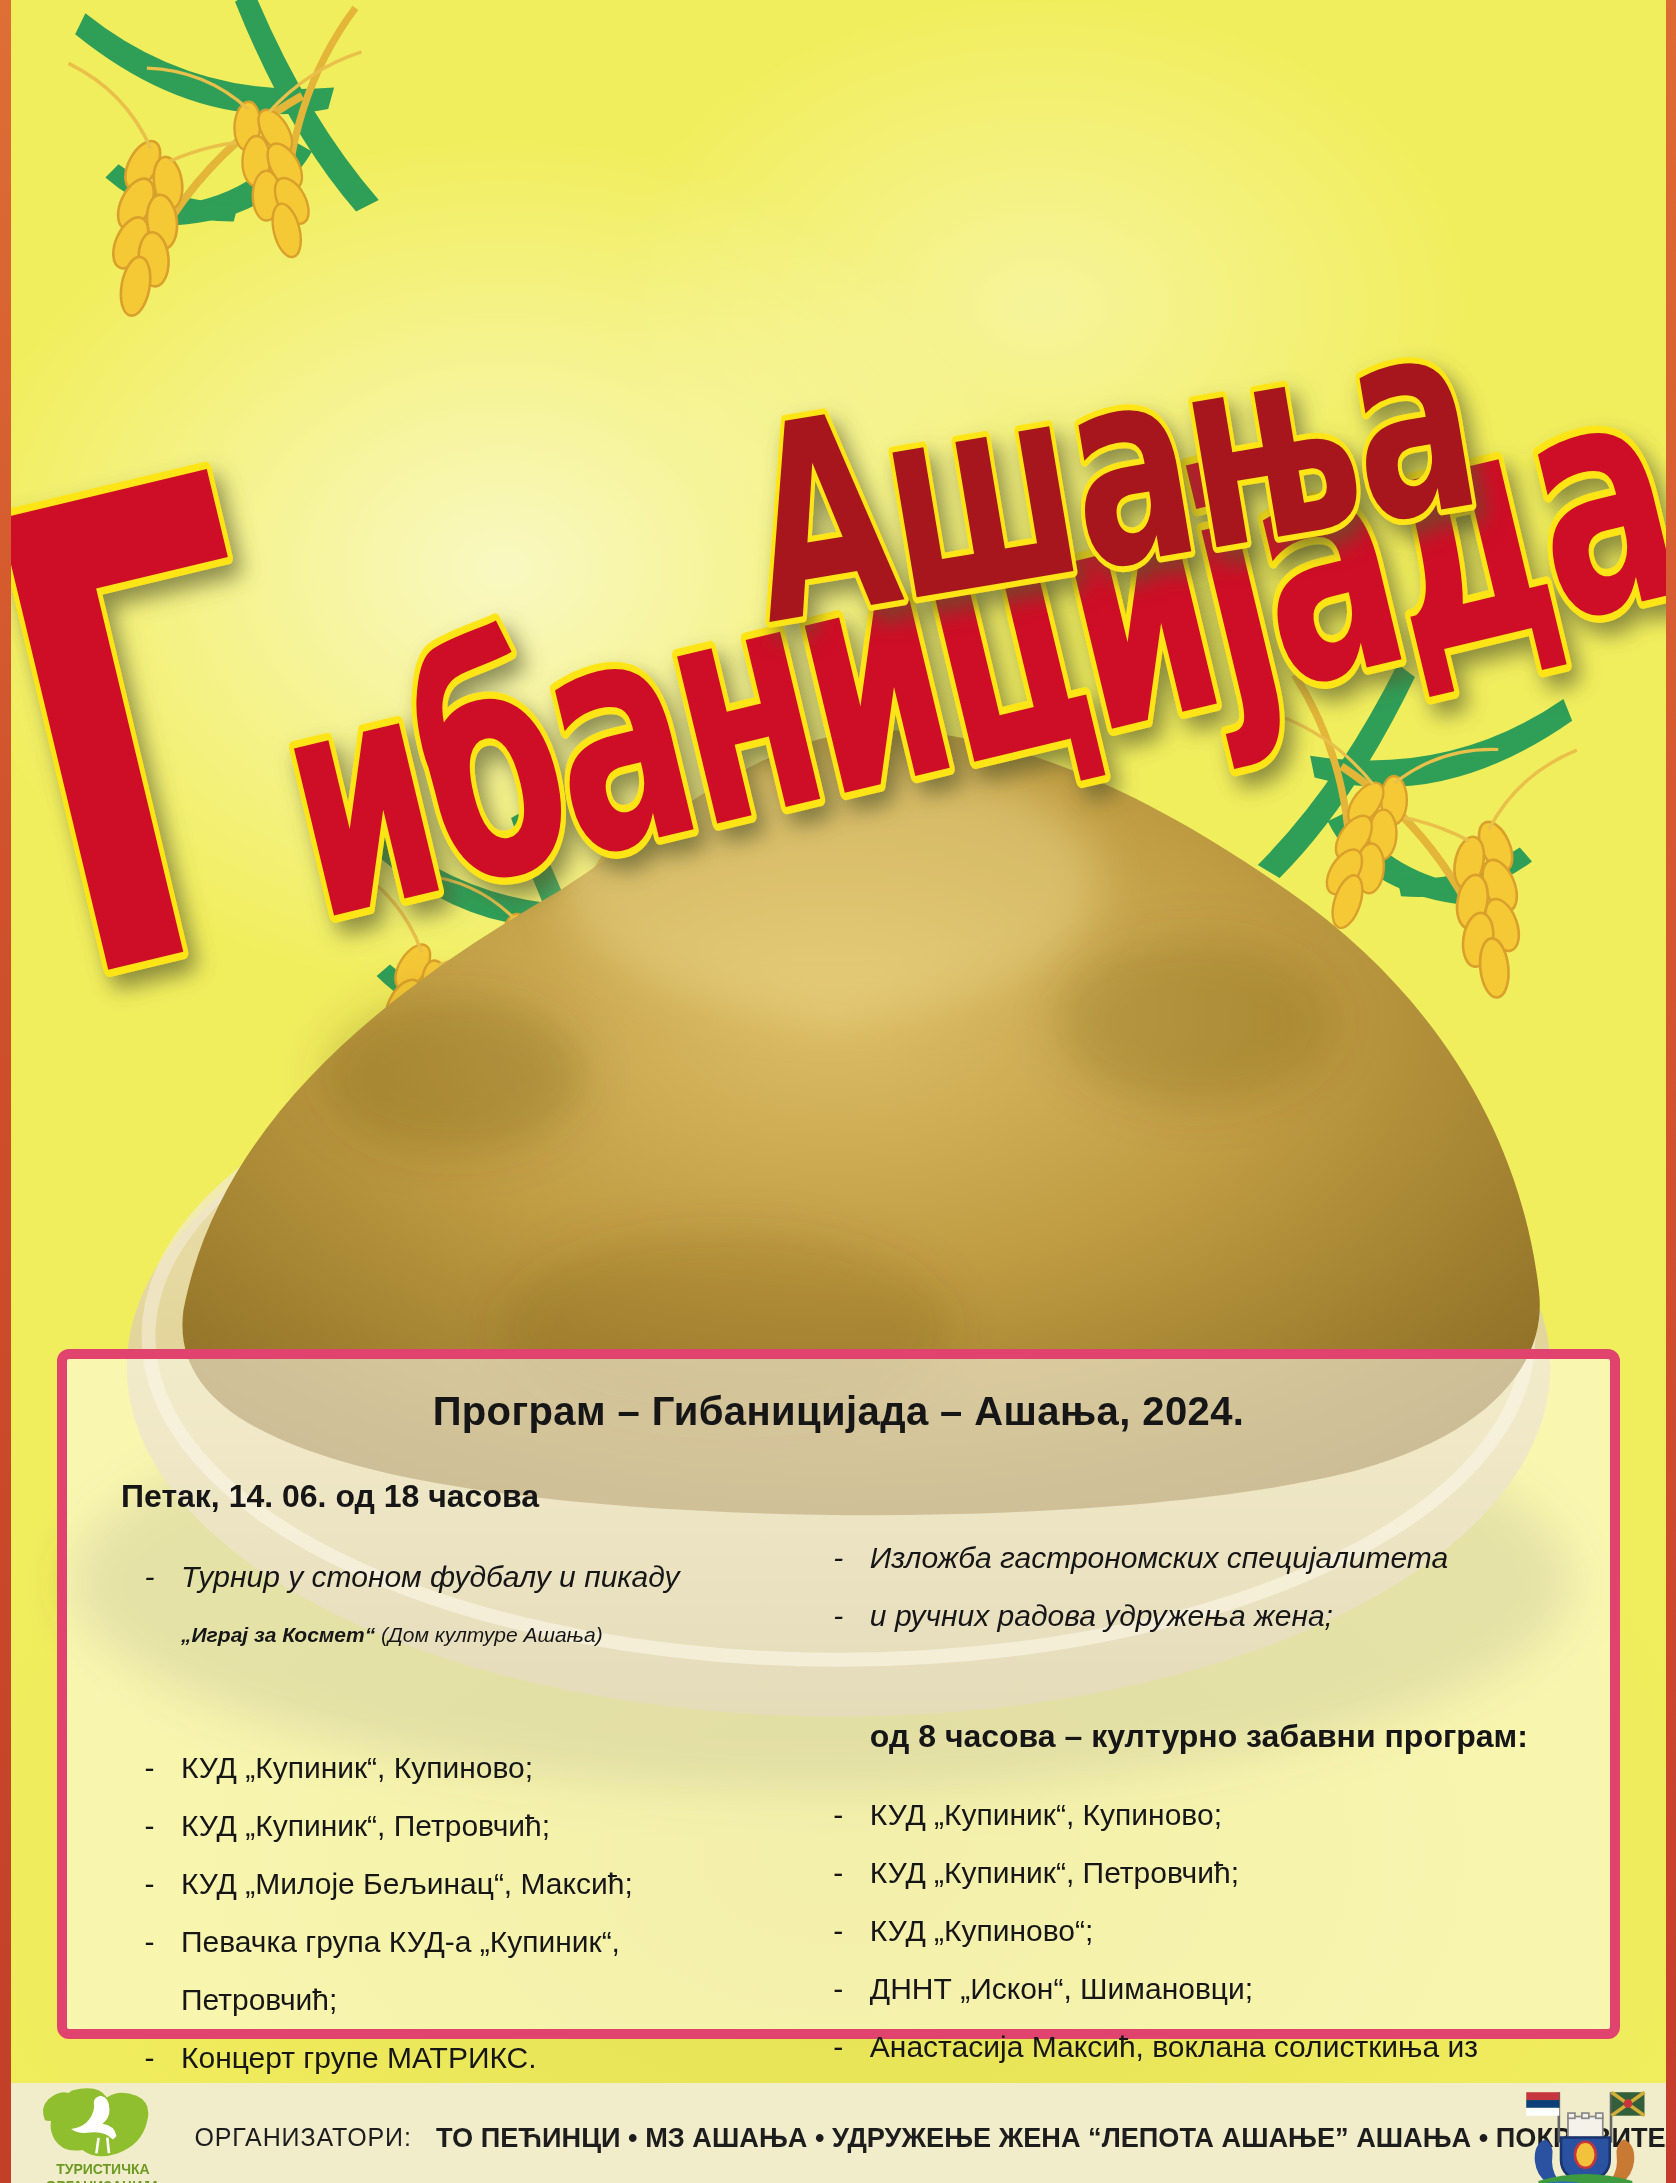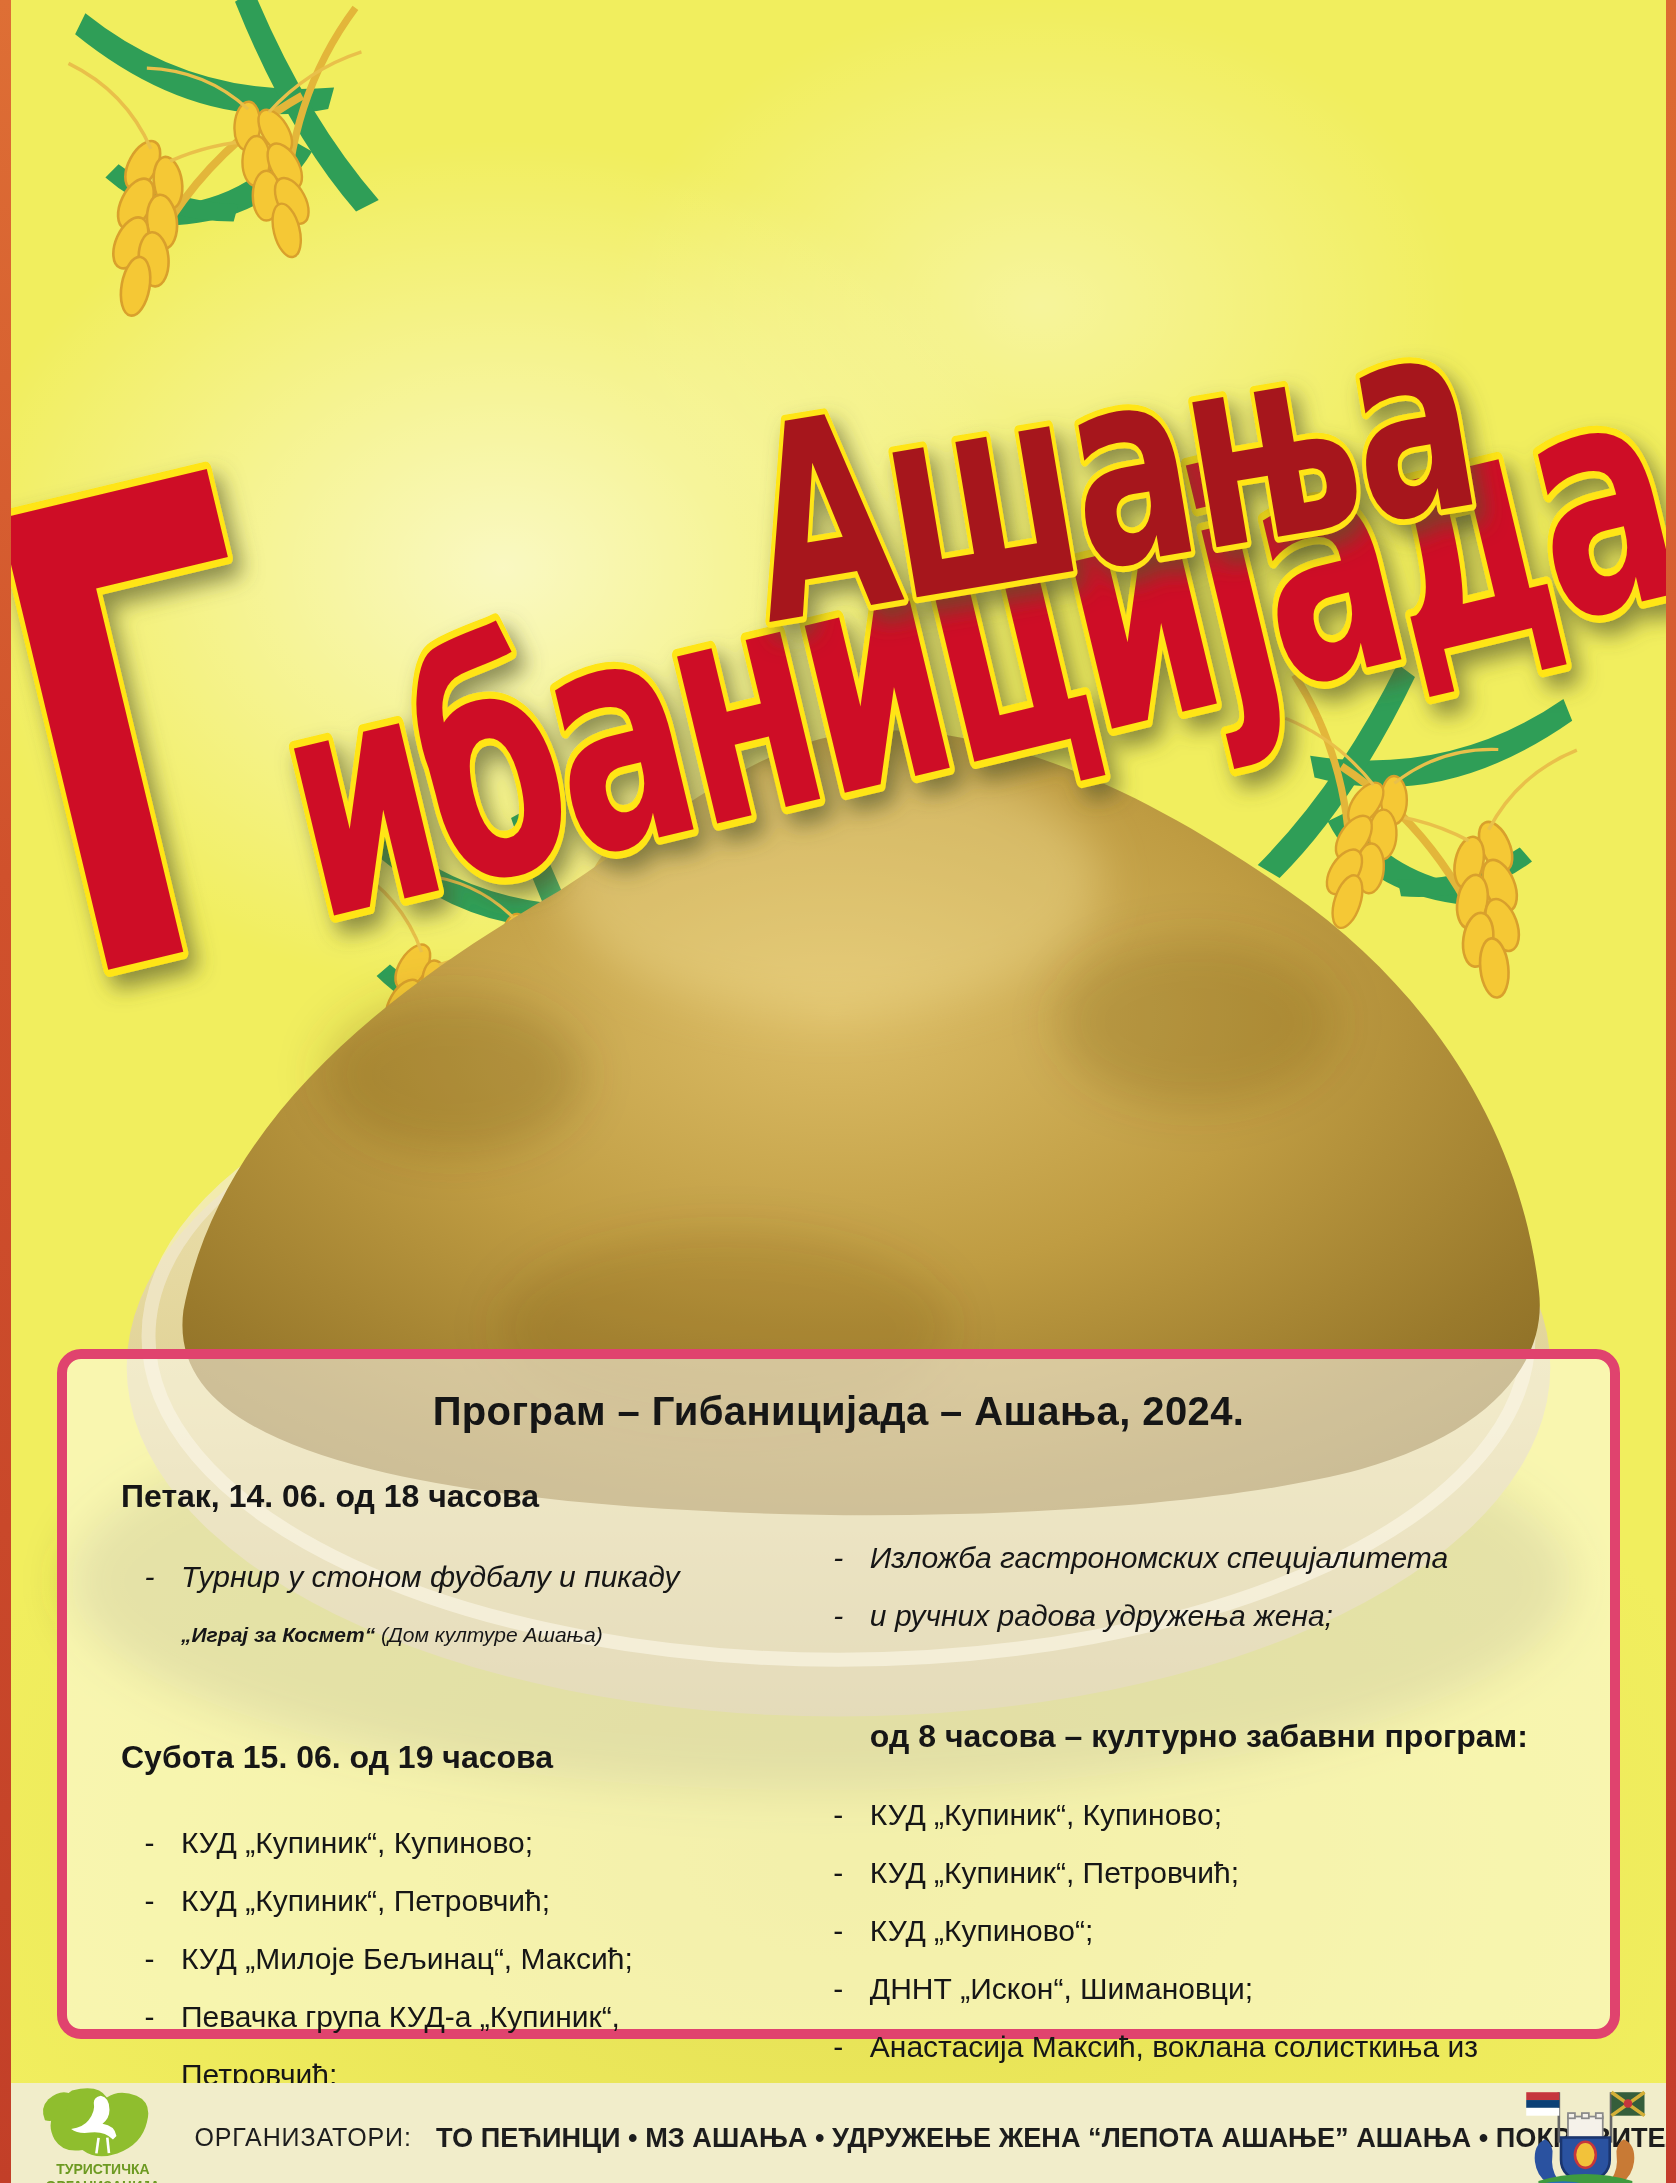--- a/index.html
+++ b/index.html
@@ -17,21 +17,21 @@
   .edge{position:absolute;top:0;bottom:0;width:11.4px;z-index:40;}
   .edge.left{left:0;background:linear-gradient(#de6f35,#d0512c 40%,#c23f28);}
   .edge.right{right:0;background:linear-gradient(#dd6a33,#c43b2c);}
   .art{position:absolute;left:0;top:0;z-index:1;}
 
   
   .program-box{
     position:absolute;left:57px;top:1349px;width:1563px;height:690px;
     box-sizing:border-box;
     border:10.5px solid #e0436e;
-    border-radius:24px;
+    border-radius:12px;
     background:rgba(255,253,242,.55);
     z-index:10;
     color:#161616;
   }
   .program-title{
     text-align:center;margin-top:30px;
     font-size:40px;font-weight:700;letter-spacing:0.4px;
   }
   .columns{display:flex;padding:0 51px;margin-top:44px;}
   .col{box-sizing:border-box;}
@@ -164,21 +164,20 @@
           <div class="item italic">
             <span class="dash">-</span>
             <span class="txt">Турнир у стоном фудбалу и пикаду</span>
           </div>
           <div class="cont-line">
             <span class="lead">„Играј за Космет“</span><span> (Дом културе  Ашања)</span>
           </div>
         </div>
 
         <div class="sec" style="margin-top:75px;">
-          <div class="sec-heading">Субота 15. 06. од 19 часова</div>
           <div class="item" style="margin-top:38px;">
             <span class="dash">-</span>
             <span class="txt">КУД „Купиник“, Купиново;</span>
           </div>
           <div class="item">
             <span class="dash">-</span>
             <span class="txt">КУД „Купиник“, Петровчић;</span>
           </div>
           <div class="item">
             <span class="dash">-</span>

